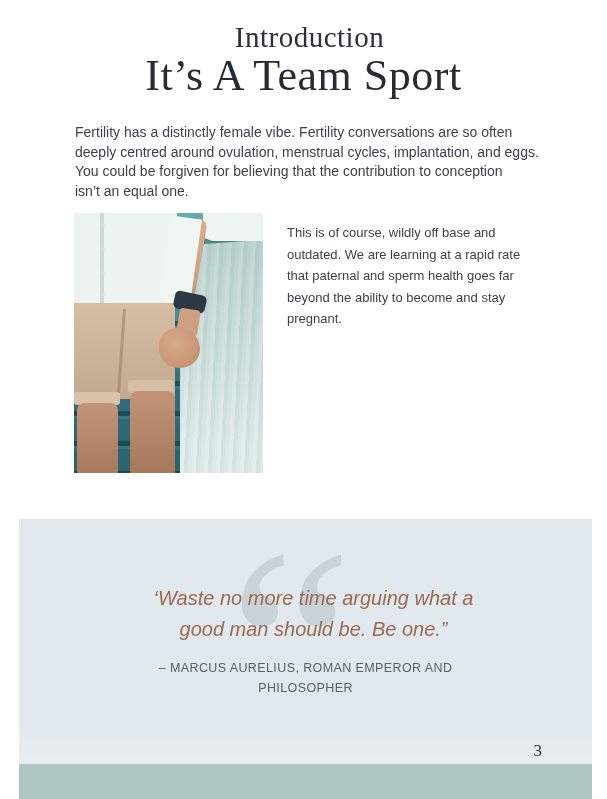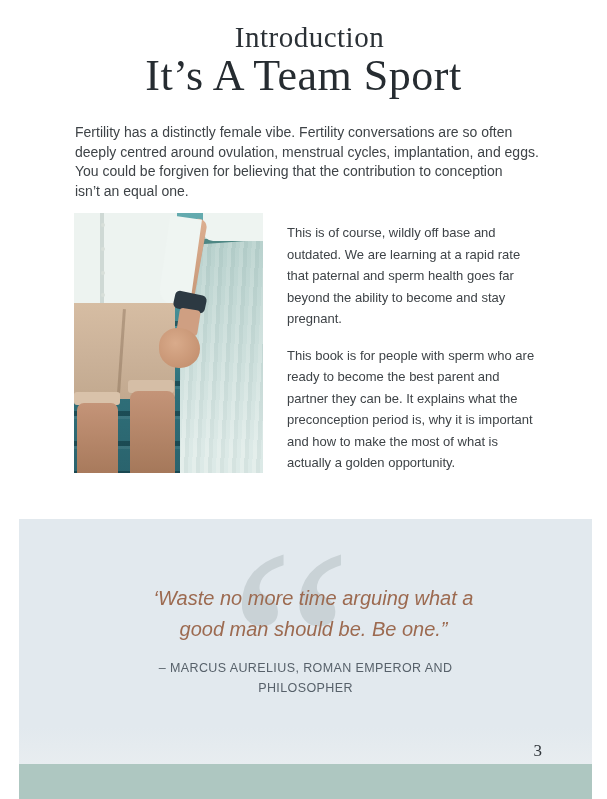--- a/index.html
+++ b/index.html
@@ -161,26 +161,20 @@
     <div class="forearm"></div>
     <div class="hands"></div>
   </div>
 
   <div class="col">
     <p>This is of course, wildly off base and
 outdated.  We are learning at a rapid rate
 that paternal and sperm health goes far
 beyond the ability to become and stay
 pregnant.</p>
-    <p>This book is for people with sperm who are
-ready to become the best parent and
-partner they can be. It explains what the
-preconception period is, why it is important
-and how to make the most of what is
-actually a golden opportunity.</p>
   </div>
 
   <div class="quote-block">
     <div class="qmark">“</div>
     <div class="qtext">‘Waste no more time arguing what a
 good man should be. Be one.”</div>
     <div class="qattr">– MARCUS AURELIUS, ROMAN EMPEROR AND
 PHILOSOPHER</div>
     <div class="pagenum">3</div>
   </div>

